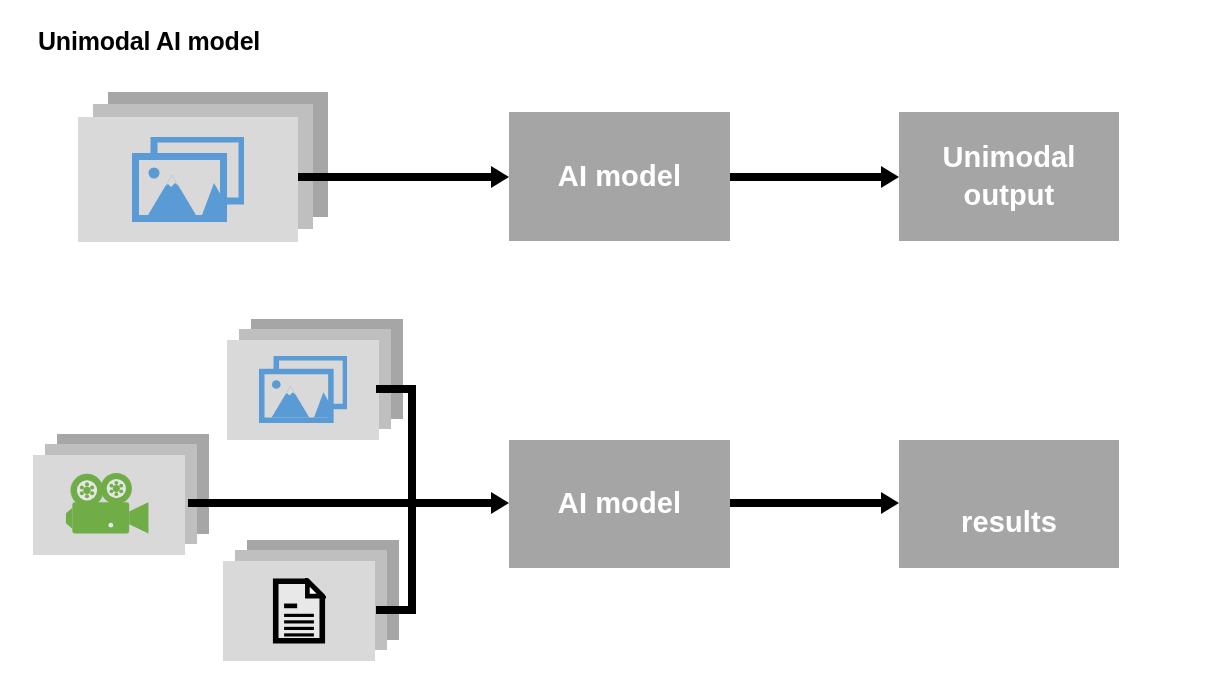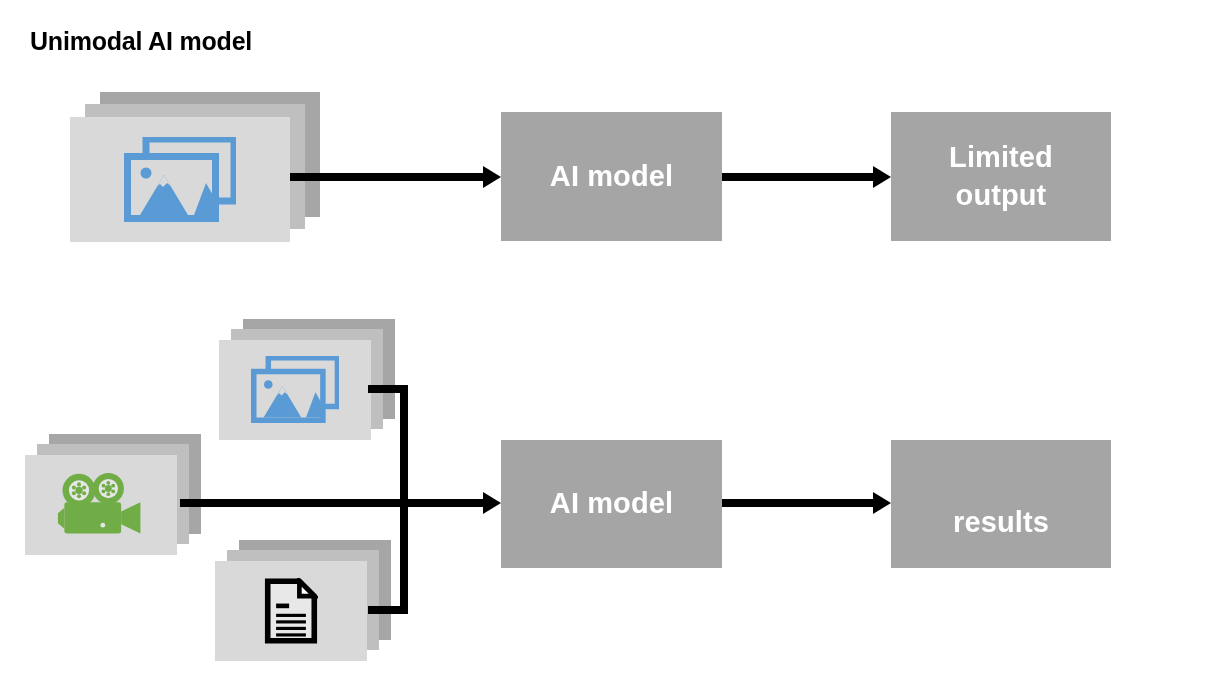--- a/index.html
+++ b/index.html
@@ -12,20 +12,21 @@
     height: 681px;
     position: relative;
     overflow: hidden;
     font-family: "Liberation Sans", sans-serif;
     -webkit-font-smoothing: antialiased;
   }
 
   .canvas {
     position: absolute;
     inset: 0;
+    margin-left: 8px;
   }
 
   
   .section-title {
     position: absolute;
     font-size: 25px;
     font-weight: 700;
     color: #000000;
     letter-spacing: -0.2px;
     white-space: nowrap;
@@ -124,21 +125,21 @@
   <div class="arrow-head" style="left:483px; top:166px;"></div>
 
   <div class="proc-box" style="left:501px; top:112px; width:221px; height:129px;">
     <span class="proc-label">AI model</span>
   </div>
 
   <div class="conn conn-h" style="left:722px; top:173px; width:152px;"></div>
   <div class="arrow-head" style="left:873px; top:166px;"></div>
 
   <div class="proc-box" style="left:891px; top:112px; width:220px; height:129px;">
-    <span class="proc-label">Limited output</span>
+    <span class="proc-label">Unimodal output</span>
   </div>
 
 
   <div class="card-stack" style="left:219px; top:319px; width:195px; height:125px;">
     <div class="card-layer card-back" style="left:24px; top:0px;  width:152px; height:100px;"></div>
     <div class="card-layer card-mid" style="left:12px; top:10px; width:152px; height:100px;"></div>
     <div class="card-layer card-front" style="left:0px;  top:21px; width:152px; height:100px;"></div>
     <div class="card-icon" style="left:0px; top:21px; width:152px; height:100px;">
       <svg class="icon-svg" width="88" height="68" viewBox="0 0 112 86" aria-hidden="true">
         <rect x="22" y="2" width="88" height="62" fill="none" stroke="#5b9bd5" stroke-width="7"></rect>

